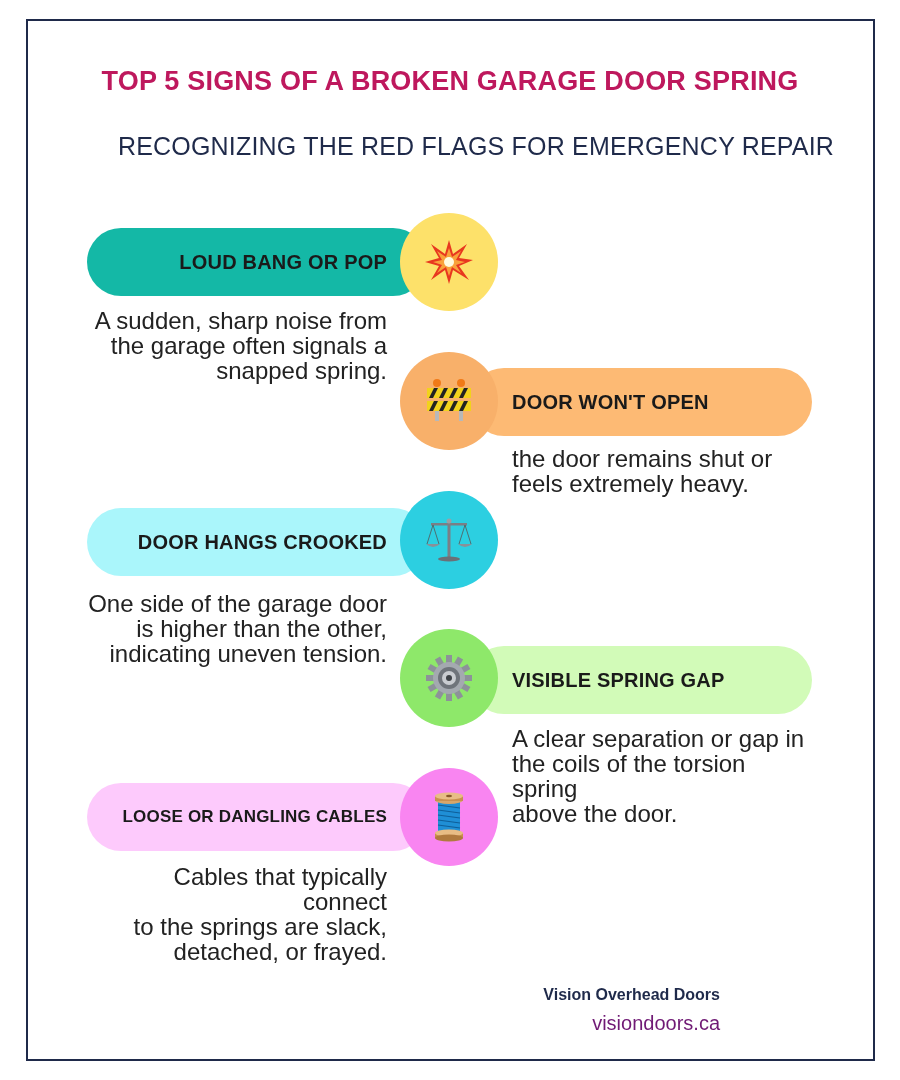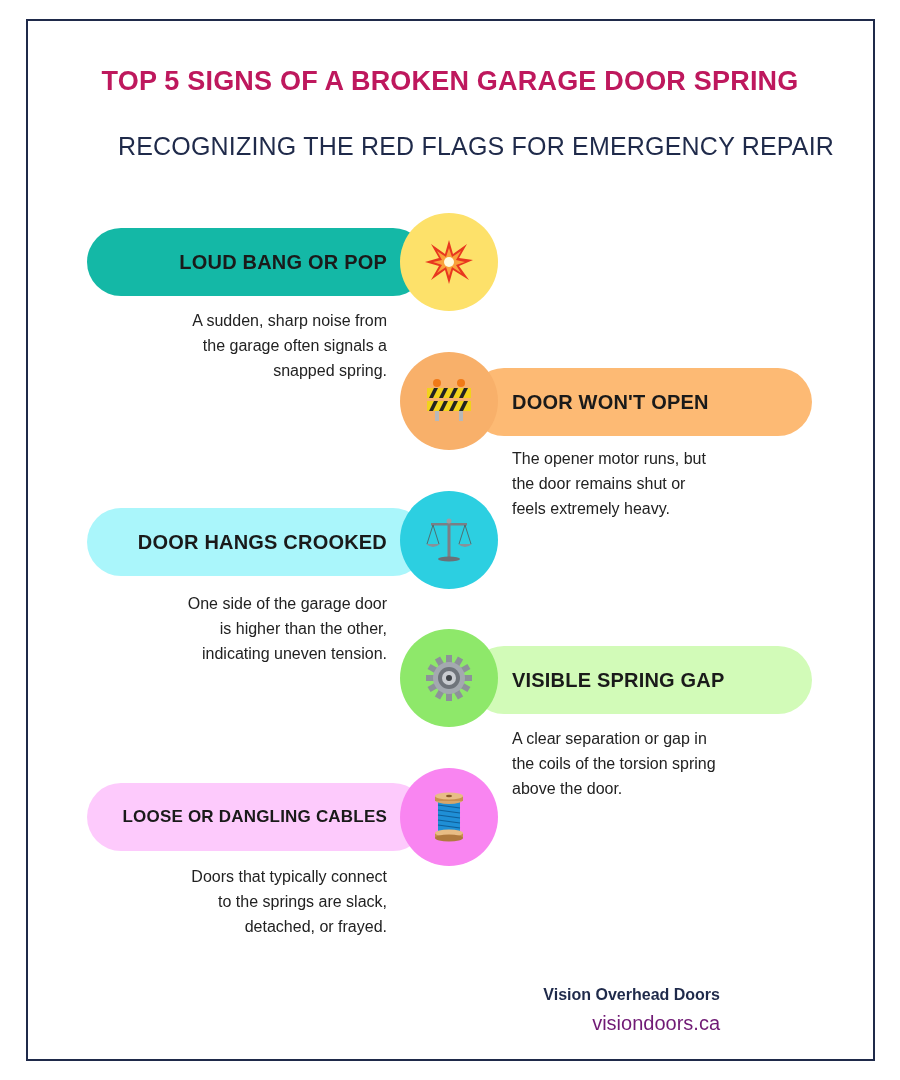--- a/index.html
+++ b/index.html
@@ -7,21 +7,21 @@
     .frame { position:absolute; left:26px; top:19px; width:845px; height:1038px; border:2px solid #1f2a4a; box-sizing:content-box; }
     .title { position:absolute; left:0; top:66px; width:900px; text-align:center; font-size:27px; font-weight:bold; color:#be185d; letter-spacing:0.2px; }
     .subtitle { position:absolute; left:0; top:132px; width:900px; text-align:center; font-size:25px; color:#1f2a4a; letter-spacing:0.2px;padding-left:26px; }
     .pill { position:absolute; height:68px; border-radius:34px; display:flex; align-items:center; box-sizing:border-box; }
     .pill.left { left:87px; width:340px; justify-content:flex-end; padding-right:40px; }
     .pill.right { left:470px; width:342px; justify-content:flex-start; padding-left:42px; }
     .pill-label { font-weight:bold; font-size:20px; color:#1a1a1a; white-space:nowrap; letter-spacing:0.2px; }
     .pill-label.small { font-size:17px; }
     .circle { position:absolute; left:400px; width:98px; height:98px; border-radius:50%; display:flex; align-items:center; justify-content:center; }
     .circle svg { width:52px; height:52px; }
-    .desc { position:absolute; font-size:16px; line-height:25px; color:#222222; }
+    .desc { position:absolute; font-size:24px; line-height:25px; color:#222222; }
     .desc.left { right:513px; text-align:right; width:300px; }
     .desc.right { left:512px; text-align:left; width:300px; }
     .footer-brand { position:absolute; right:180px; top:986px; font-size:16px; font-weight:bold; color:#1f2a4a; }
     .footer-url { position:absolute; right:180px; top:1012px; font-size:20px; color:#701a75; }
   </style>
 </head>
 <body>
 
 <div class="frame"></div>
 
@@ -61,21 +61,20 @@
       <polygon points="26,23 31,13 35,13 30,23"></polygon>
         <polygon points="36,23 41,13 45,13 40,23"></polygon>
       <polygon points="6,36 11,26 15,26 10,36"></polygon>
         <polygon points="16,36 21,26 25,26 20,36"></polygon>
       <polygon points="26,36 31,26 35,26 30,36"></polygon>
         <polygon points="36,36 41,26 45,26 40,36"></polygon>
     </g>
   </svg>
 </div>
 <div class="desc right" style="top:446px;">
-  <div>The opener motor runs, but</div>
   <div>the door remains shut or</div>
   <div>feels extremely heavy.</div>
 </div>
 
 <div class="pill left" style="top:508px;background:#aaf6fb;">
   <span class="pill-label">DOOR HANGS CROOKED</span>
 </div>
 <div class="circle" style="top:491px;background:#2ccfe1;">
   <svg viewBox="0 0 52 52">
     <rect x="24.5" y="6" width="3" height="38" fill="#7a7f86"></rect>
@@ -143,19 +142,19 @@
     <ellipse cx="26" cy="9" rx="14" ry="4" fill="#d7a66a"></ellipse>
     <rect x="12" y="5" width="28" height="5" fill="#c98f4e"></rect>
     <ellipse cx="26" cy="5" rx="14" ry="3.5" fill="#e8bd85"></ellipse>
     <ellipse cx="26" cy="5" rx="3" ry="1.2" fill="#8a5a2a"></ellipse>
     <rect x="12" y="42" width="28" height="5" fill="#c98f4e"></rect>
     <ellipse cx="26" cy="42" rx="14" ry="3.5" fill="#e8bd85"></ellipse>
     <ellipse cx="26" cy="47" rx="14" ry="3.5" fill="#b07a3e"></ellipse>
   </svg>
 </div>
 <div class="desc left" style="top:864px;">
-  <div>Doors that typically connect</div>
+  <div>Cables that typically connect</div>
   <div>to the springs are slack,</div>
   <div>detached, or frayed.</div>
 </div>
 
 <div class="footer-brand">Vision Overhead Doors</div>
 <div class="footer-url">visiondoors.ca</div>
 
 </body></html>

